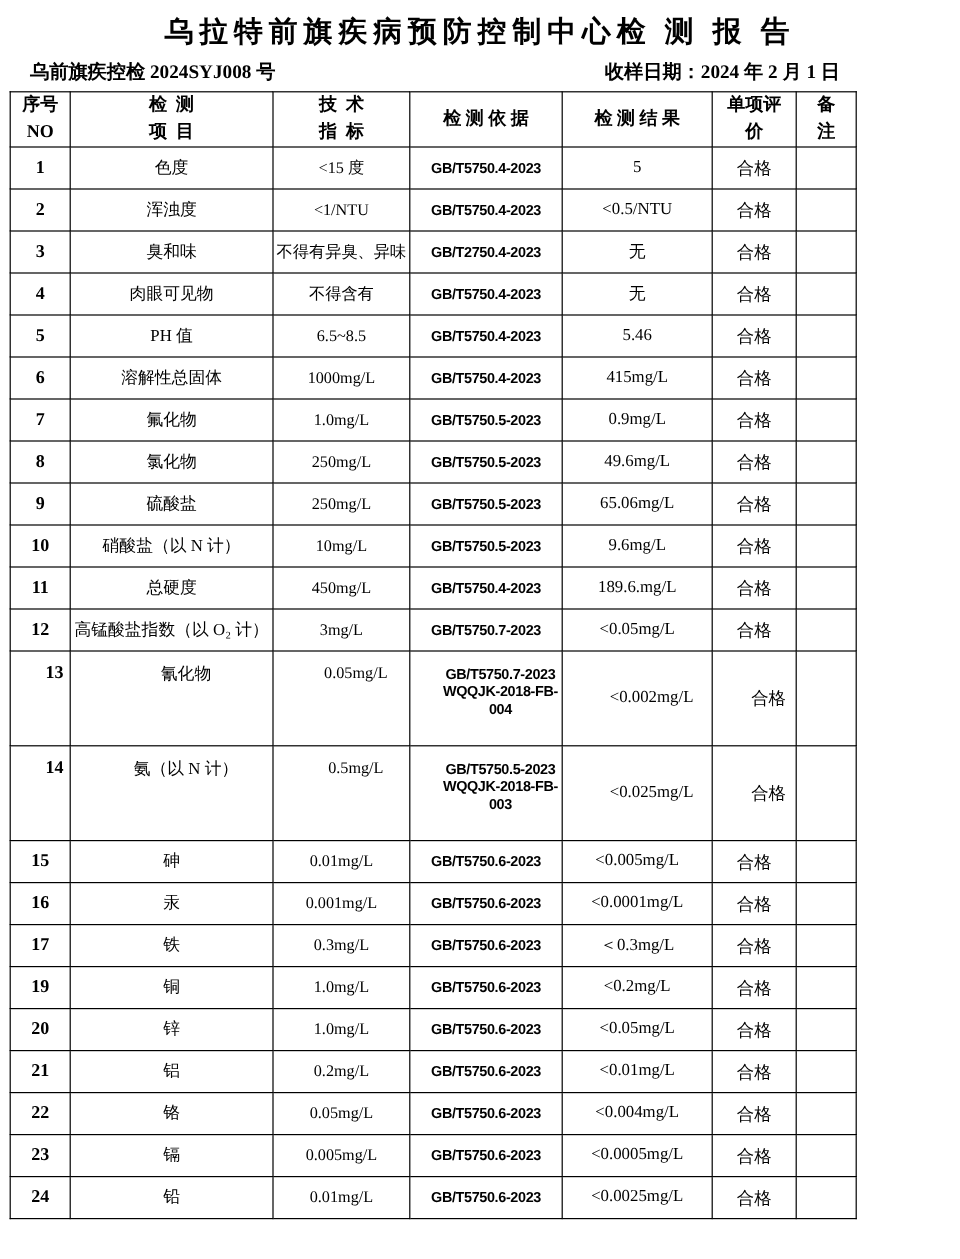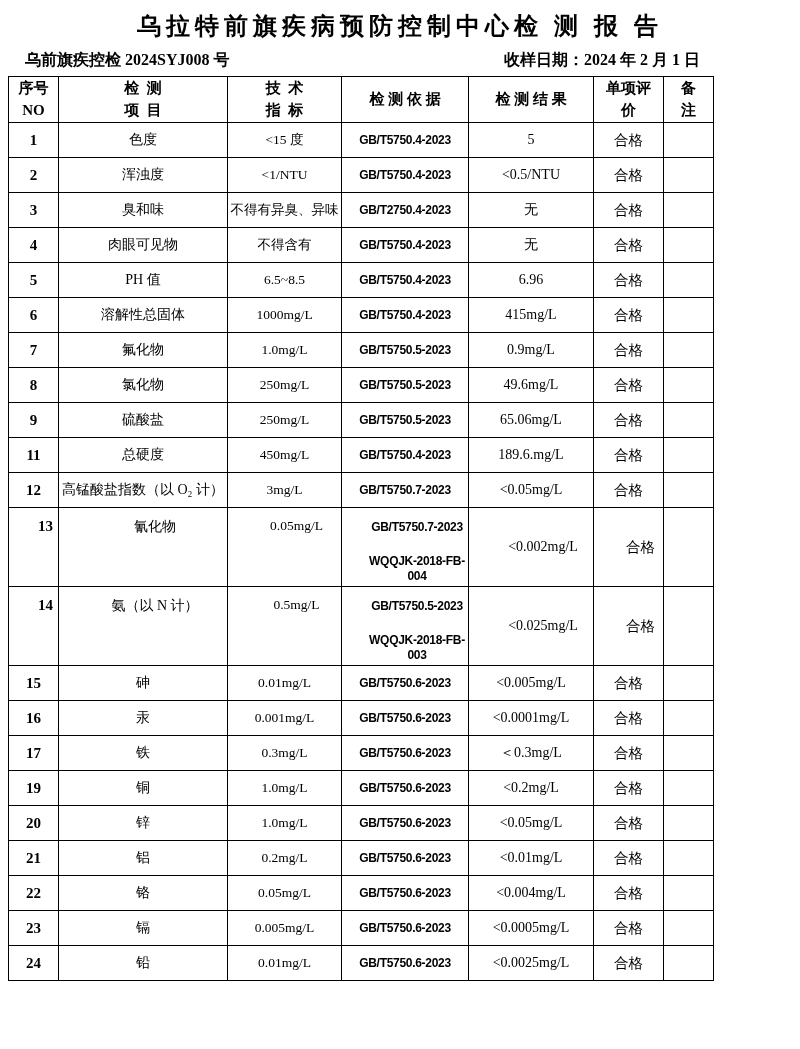--- a/index.html
+++ b/index.html
@@ -78,21 +78,21 @@
   td.result { font-size: 14px; }
   td.evaluation { font-size: 14.5px; }
   tr.tall td { height: 66px; padding-left: 24px; }
   tr.tall td.no,
   tr.tall td.item,
   tr.tall td.standard {
     vertical-align: top;
     padding-top: 10px;
   }
   tr.tall td.basis { vertical-align: top; padding-top: 12px; }
-  tr.tall td.basis div + div { margin-top: 20px; }
+  tr.tall td.basis div + div { }
 </style>
 </head>
 <body>
 
 <div class="page">
 
   <div class="title">乌拉特前旗疾病预防控制中心检 测 报 告</div>
 
   <div class="subheader">
     <span>乌前旗疾控检 2024SYJ008 号</span>
@@ -184,21 +184,21 @@
           <td class="evaluation">合格</td>
           <td class="remark"></td>
         </tr>
         <tr>
           <td class="no">5</td>
           <td class="item">PH 值</td>
           <td class="standard">6.5~8.5</td>
           <td class="basis">
             <div>GB/T5750.4-2023</div>
           </td>
-          <td class="result">6.96</td>
+          <td class="result">5.46</td>
           <td class="evaluation">合格</td>
           <td class="remark"></td>
         </tr>
         <tr>
           <td class="no">6</td>
           <td class="item">溶解性总固体</td>
           <td class="standard">1000mg/L</td>
           <td class="basis">
             <div>GB/T5750.4-2023</div>
           </td>
@@ -229,20 +229,31 @@
           <td class="remark"></td>
         </tr>
         <tr>
           <td class="no">9</td>
           <td class="item">硫酸盐</td>
           <td class="standard">250mg/L</td>
           <td class="basis">
             <div>GB/T5750.5-2023</div>
           </td>
           <td class="result">65.06mg/L</td>
+          <td class="evaluation">合格</td>
+          <td class="remark"></td>
+        </tr>
+        <tr>
+          <td class="no">10</td>
+          <td class="item">硝酸盐（以 N 计）</td>
+          <td class="standard">10mg/L</td>
+          <td class="basis">
+            <div>GB/T5750.5-2023</div>
+          </td>
+          <td class="result">9.6mg/L</td>
           <td class="evaluation">合格</td>
           <td class="remark"></td>
         </tr>
         <tr>
           <td class="no">11</td>
           <td class="item">总硬度</td>
           <td class="standard">450mg/L</td>
           <td class="basis">
             <div>GB/T5750.4-2023</div>
           </td>

